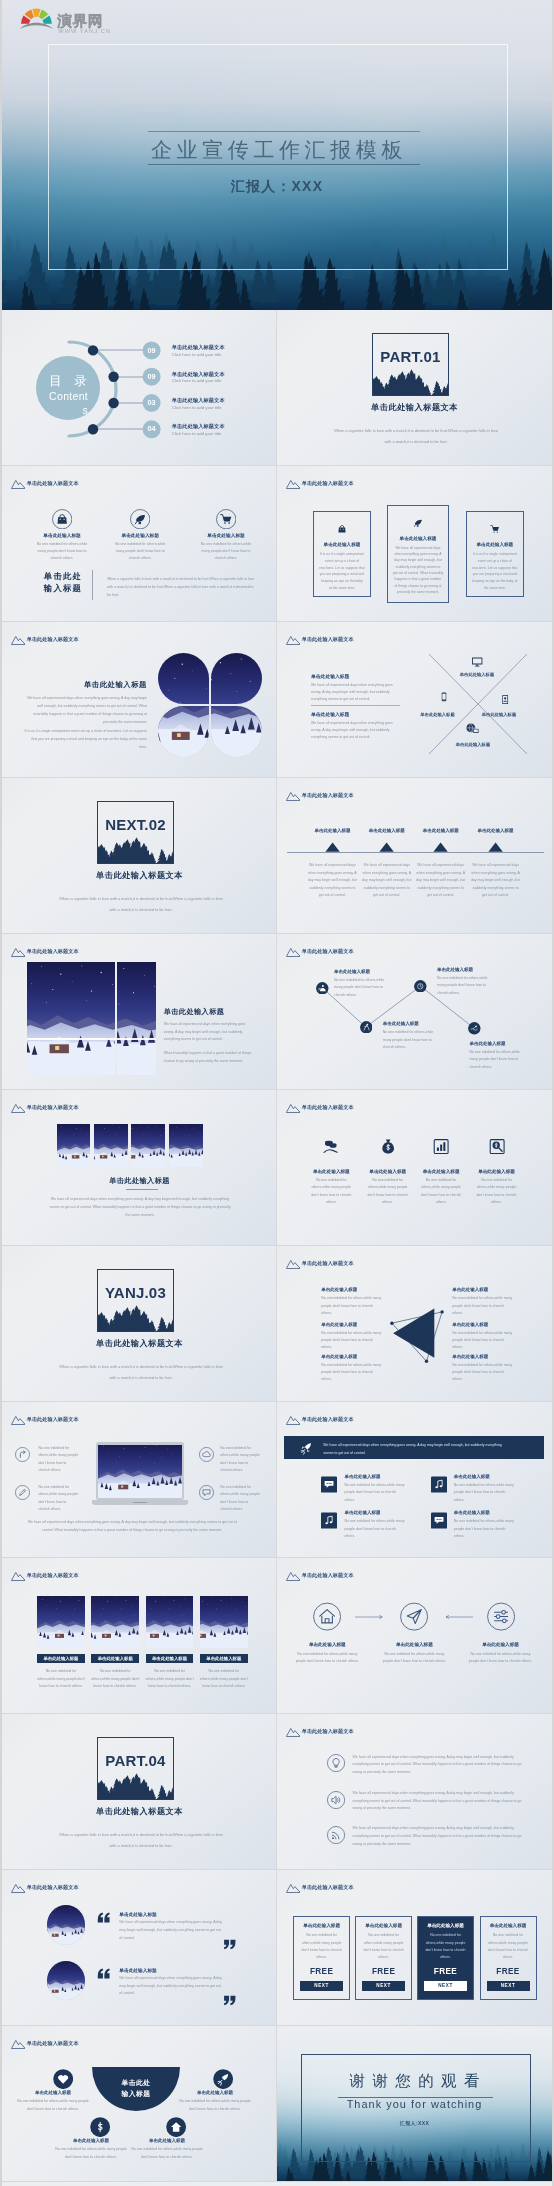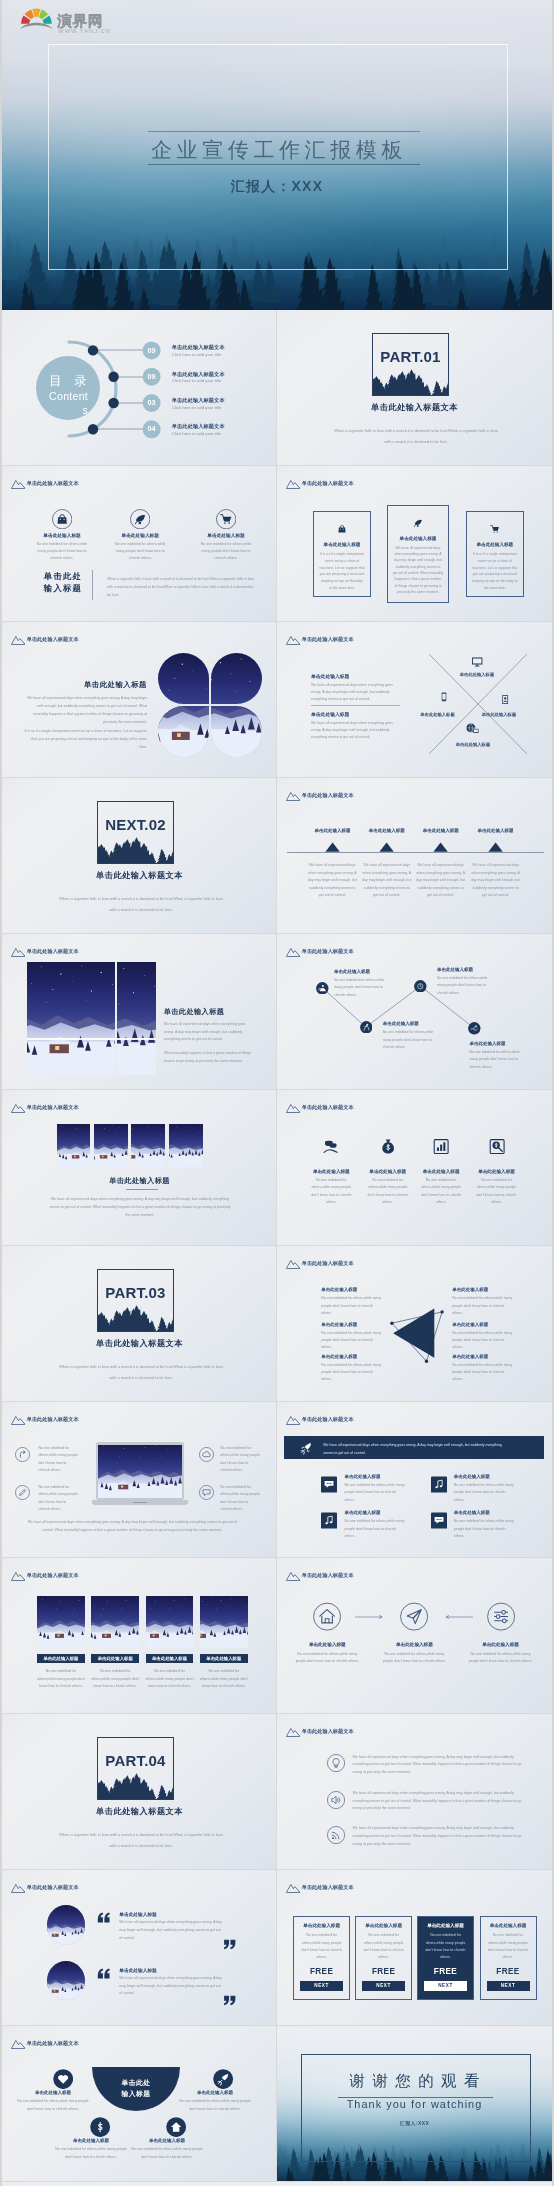--- a/index.html
+++ b/index.html
@@ -1133,21 +1133,21 @@
             </svg>
             <div class="ttl" style="position: absolute; left: 187.5px; top: 73.6px; width: 54px; text-align: center; font-size: 4.6px;">单击此处输入标题</div>
             <div class="tiny" style="position: absolute; left: 190.5px; top: 82px; width: 48px; text-align: center; line-height: 2.1;">No one indebted for others,while many people don't know how to cherish others.</div>
           </div>
         </div>
       </div>
       <div class="row">
         <div class="cell">
           <div class="slide">
             <div class="partbox">
-              <div class="pt">PART.03</div>
+              <div class="pt">YANJ.03</div>
               <svg viewBox="0 0 300 96">
                 <path d="M142,11 132,29 137,24 127,47 134,42 120,64 131,60 112,82 127,78 103,100 180,100 185,78 172,82 174,60 164,64 164,42 157,47 156,24 151,29zM34,66 31,73 33,71 29,80 32,78 27,86 31,85 24,93 29,91 21,100 47,100 49,91 44,93 45,85 41,86 41,78 39,80 39,71 37,73zM77,18 68,34 72,30 63,51 70,46 56,67 66,63 49,84 63,79 41,100 113,100 117,79 105,84 107,63 97,67 97,46 91,51 90,30 86,34zM183,20 174,36 179,32 169,52 176,48 163,68 173,64 156,84 170,80 148,100 217,100 221,80 210,84 211,64 203,68 202,48 196,52 195,32 191,36zM35,46 31,57 33,54 28,67 32,65 25,78 30,75 21,89 28,86 17,100 53,100 55,86 49,89 50,75 45,78 45,65 42,67 42,54 40,57zM282,64 277,72 279,70 275,79 278,77 272,86 277,84 269,93 275,91 265,100 298,100 300,91 294,93 295,84 291,86 291,77 288,79 287,70 286,72zM12,39 7,52 9,48 3,64 8,61 -1,76 6,73 -5,88 4,85 -10,100 34,100 37,85 29,88 31,73 25,76 25,61 21,64 20,48 18,52zM119,5 112,24 116,19 108,43 113,38 103,62 111,57 97,81 108,76 90,100 148,100 152,76 141,81 143,57 136,62 136,38 130,43 130,19 126,24zM8,31 1,45 4,41 -3,58 2,55 -8,72 -0,69 -14,86 -3,83 -20,100 35,100 39,83 29,86 31,69 24,72 24,55 19,58 18,41 15,45zM17,25 8,40 13,36 3,55 10,51 -3,70 7,66 -11,85 3,81 -19,100 54,100 59,81 46,85 48,66 38,70 38,51 32,55 31,36 27,40zM24,49 20,59 22,56 18,69 21,66 15,79 20,77 11,90 18,87 8,100 41,100 43,87 38,90 38,77 34,79 34,66 31,69 31,56 29,59zM89,25 83,40 86,36 79,55 84,51 75,70 82,66 70,85 80,81 64,100 114,100 117,81 109,85 110,66 104,70 103,51 99,55 98,36 95,40zM214,56 210,65 212,63 208,74 211,71 205,82 210,80 202,91 208,89 199,100 228,100 230,89 225,91 226,80 222,82 222,71 220,74 219,63 217,65zM252,43 247,55 250,52 244,66 248,63 240,77 246,74 235,89 244,86 231,100 274,100 277,86 269,89 270,74 265,77 265,63 261,66 260,52 258,55zM181,25 174,40 178,36 170,55 176,51 165,70 173,66 159,85 170,81 153,100 209,100 213,81 203,85 204,66 197,70 197,51 192,55 191,36 188,40zM-2,41 -9,53 -6,50 -14,65 -8,62 -19,76 -10,73 -25,88 -13,85 -31,100 27,100 30,85 20,88 22,73 14,76 14,62 9,65 8,50 5,53zM304,42 299,54 302,51 296,65 300,62 292,77 298,74 288,88 296,85 283,100 326,100 329,85 321,88 322,74 317,77 317,62 313,65 312,51 310,54zM106,17 97,34 101,30 92,50 99,46 85,67 95,63 78,83 92,79 70,100 142,100 146,79 134,83 135,63 126,67 126,46 120,50 119,30 115,34zM25,57 21,66 23,63 19,74 22,72 16,83 20,81 12,91 19,89 9,100 41,100 43,89 37,91 38,81 34,83 34,72 31,74 31,63 29,66zM154,-2 144,18 149,13 138,39 146,33 130,59 142,54 122,80 138,74 113,100 195,100 200,74 185,80 187,54 177,59 177,33 170,39 168,13 164,18zM-3,37 -9,50 -6,47 -12,62 -8,59 -17,75 -10,72 -22,87 -12,84 -27,100 21,100 24,84 16,87 17,72 11,75 11,59 7,62 6,47 3,50zM156,37 150,50 153,47 147,62 151,59 142,75 149,72 137,87 147,84 132,100 180,100 183,84 175,87 176,72 170,75 170,59 166,62 165,47 162,50zM114,10 107,28 110,24 103,46 108,42 97,64 106,60 92,82 103,77 85,100 143,100 146,77 136,82 138,60 130,64 130,42 125,46 124,24 121,28zM166,42 160,53 163,50 156,65 161,62 152,77 159,74 146,88 156,85 141,100 192,100 195,85 186,88 187,74 181,77 181,62 176,65 175,50 173,53zM-0,59 -4,67 -2,65 -6,76 -3,73 -9,84 -4,82 -12,92 -6,90 -15,100 15,100 17,90 12,92 12,82 9,84 9,73 6,76 5,65 4,67zM194,54 190,63 192,60 187,72 191,70 184,81 189,79 180,91 187,88 176,100 213,100 215,88 208,91 209,79 205,81 205,70 202,72 201,60 199,63zM56,50 51,60 53,57 48,70 52,67 44,80 50,77 40,90 48,87 36,100 76,100 78,87 71,90 72,77 67,80 67,67 63,70 63,57 61,60zM299,49 292,59 295,56 289,69 294,66 284,79 291,77 279,90 289,87 273,100 324,100 327,87 318,90 320,77 313,79 313,66 309,69 308,56 305,59z" fill="#1f3657"></path>
               </svg>
             </div>
             <div class="partttl">单击此处输入标题文本</div>
             <div class="partdesc">When a cigarette falls in love with a match,it is destined to be hurt.When a cigarette falls in love with a match,it is destined to be hurt.</div>
           </div>
         </div>
         <div class="cell nb">
           <div class="slide">

